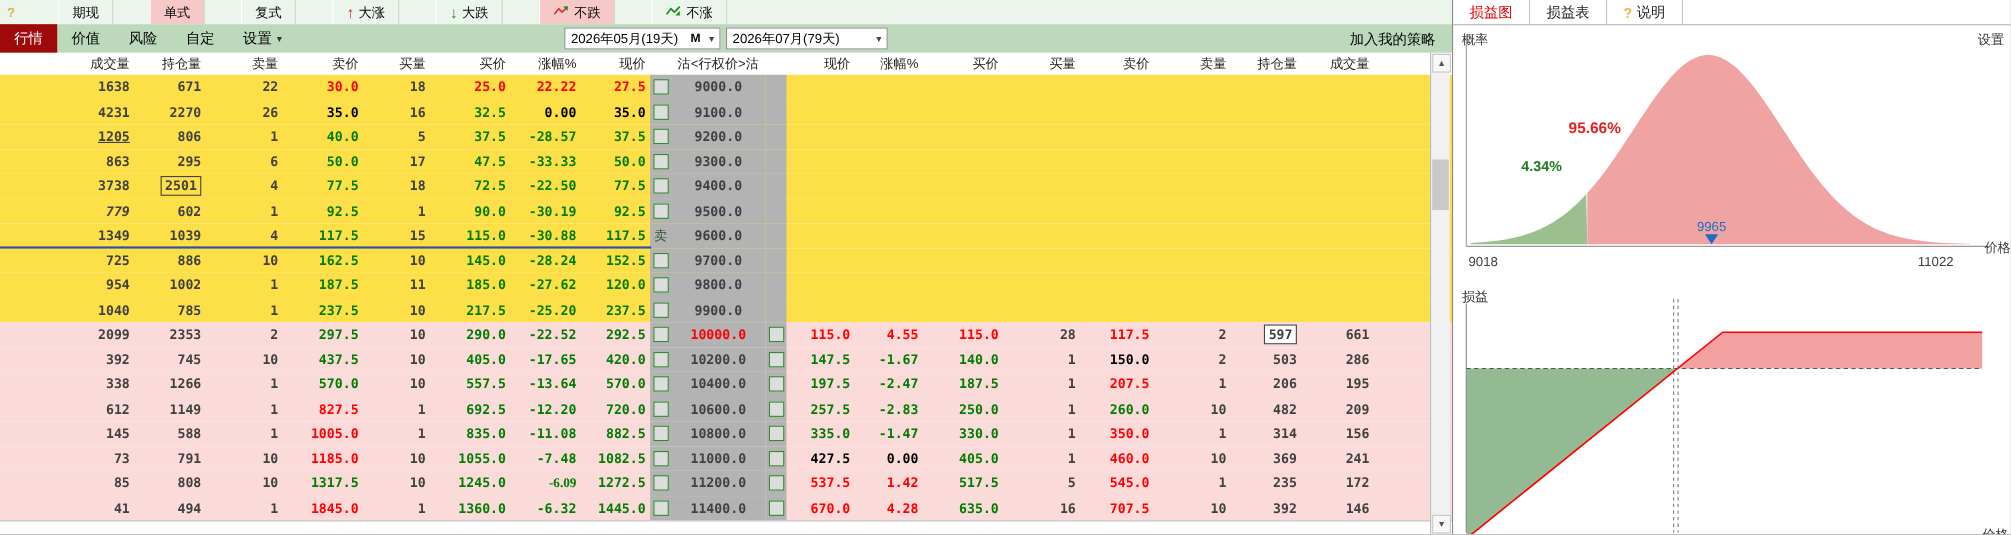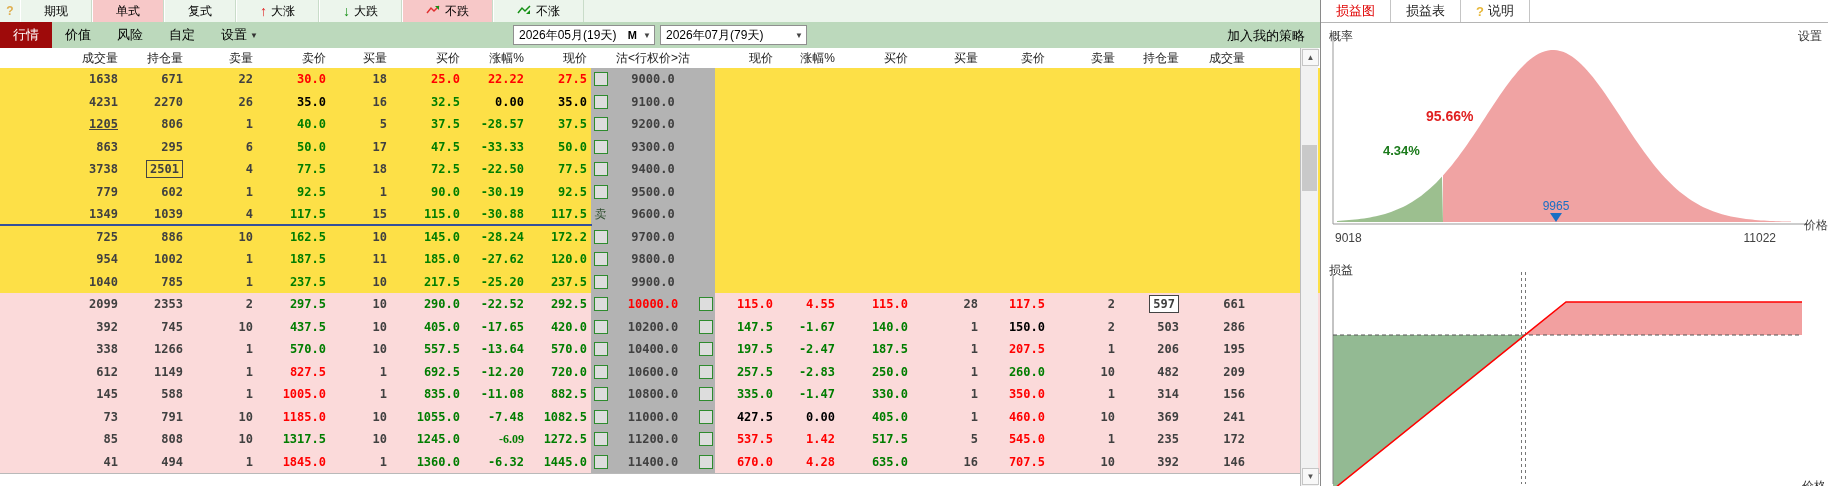--- a/index.html
+++ b/index.html
@@ -1,21 +1,21 @@
 <!DOCTYPE html>
 <html><head>
 <meta charset="utf-8">
 <style>
   html,body{margin:0;padding:0;background:#888;}
   #app{position:relative;width:1828px;height:486px;background:#fff;overflow:hidden;
        font-family:"Liberation Sans","DejaVu Sans",sans-serif;font-size:12px;color:#000;}
   
   .toolbar1{position:absolute;left:0;top:0;width:1320px;height:22px;background:#ecf5ec;display:flex;align-items:stretch;}
   .helpq{width:20px;display:flex;align-items:center;justify-content:center;color:#dfae4f;font-weight:bold;}
-  .tbtn{display:flex;align-items:center;gap:4px;padding:0 23px;border-right:1px solid #c9dcc9;border-left:1px solid #fff;cursor:default;white-space:nowrap;}
+  .tbtn{display:flex;align-items:center;gap:4px;padding:0 12px;border-right:1px solid #c9dcc9;border-left:1px solid #fff;cursor:default;white-space:nowrap;margin-left:33px;}
   .tbtn.act{background:#f7c8c8;}
   .arr-up{color:#e02020;font-weight:bold;font-size:14px;}
   .arr-dn{color:#159015;font-weight:bold;font-size:14px;}
   
   .toolbar2{position:absolute;left:0;top:22px;width:1320px;height:26px;background:#bcd9bc;display:flex;align-items:stretch;}
   .ntab{display:flex;align-items:center;gap:3px;padding:0 13px;font-size:13px;cursor:default;white-space:nowrap;}
   .ntab.act{background:#9e0a0a;color:#ffffff;}
   .caret{font-size:8px;color:#333;}
   .msel{position:absolute;top:25px;height:20px;background:#fff;border:1px solid #8f8f8f;display:flex;align-items:center;box-sizing:border-box;padding-left:5px;cursor:default;}
   .msel .mtxt{flex:1;white-space:nowrap;}
@@ -220,21 +220,21 @@
         <div class="cell c-g" style="width: 73px;">72.5</div>
         <div class="cell c-g" style="width: 64px;">-22.50</div>
         <div class="cell c-g" style="width: 63px;">77.5</div>
         <div class="cell band chkcell">
           <span class="cb"></span>
         </div>
         <div class="cell band strikecell c-d">9400.0</div>
         <div class="cell band chkcell"></div>
       </div>
       <div class="row green">
-        <div class="cell c-d" style="width: 122px;">779</div>
+        <div class="cell c-d" style="width: 122px; font-style: italic;">779</div>
         <div class="cell c-d" style="width: 65px;">602</div>
         <div class="cell c-d" style="width: 70px;">1</div>
         <div class="cell c-g" style="width: 73px;">92.5</div>
         <div class="cell c-d" style="width: 61px;">1</div>
         <div class="cell c-g" style="width: 73px;">90.0</div>
         <div class="cell c-g" style="width: 64px;">-30.19</div>
         <div class="cell c-g" style="width: 63px;">92.5</div>
         <div class="cell band chkcell">
           <span class="cb"></span>
         </div>
@@ -257,21 +257,21 @@
         <div class="cell band chkcell"></div>
       </div>
       <div class="row green">
         <div class="cell c-d" style="width: 122px;">725</div>
         <div class="cell c-d" style="width: 65px;">886</div>
         <div class="cell c-d" style="width: 70px;">10</div>
         <div class="cell c-g" style="width: 73px;">162.5</div>
         <div class="cell c-d" style="width: 61px;">10</div>
         <div class="cell c-g" style="width: 73px;">145.0</div>
         <div class="cell c-g" style="width: 64px;">-28.24</div>
-        <div class="cell c-g" style="width: 63px;">172.2</div>
+        <div class="cell c-g" style="width: 63px;">152.5</div>
         <div class="cell band chkcell">
           <span class="cb"></span>
         </div>
         <div class="cell band strikecell c-d">9700.0</div>
         <div class="cell band chkcell"></div>
       </div>
       <div class="row green">
         <div class="cell c-d" style="width: 122px;">954</div>
         <div class="cell c-d" style="width: 65px;">1002</div>
         <div class="cell c-d" style="width: 70px;">1</div>

